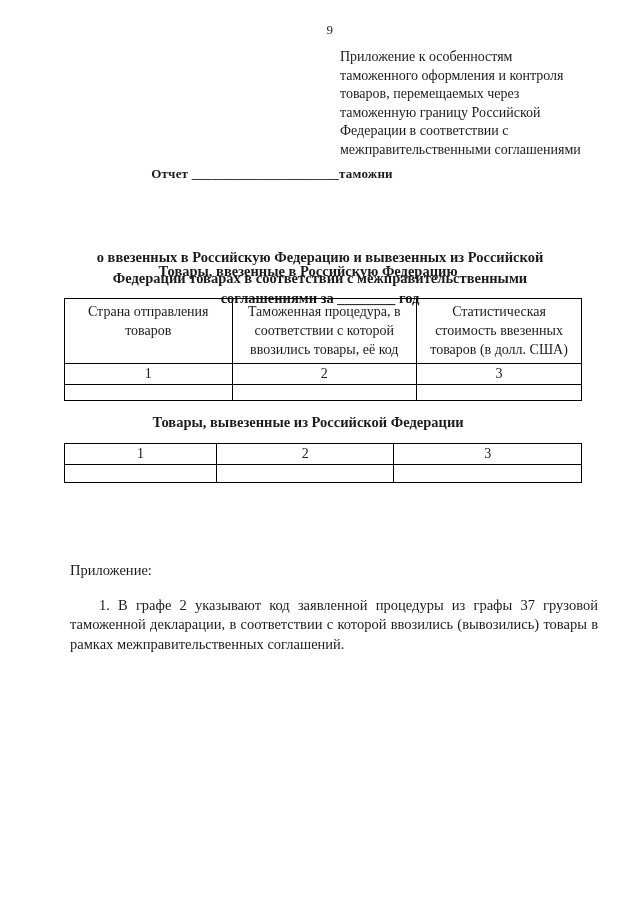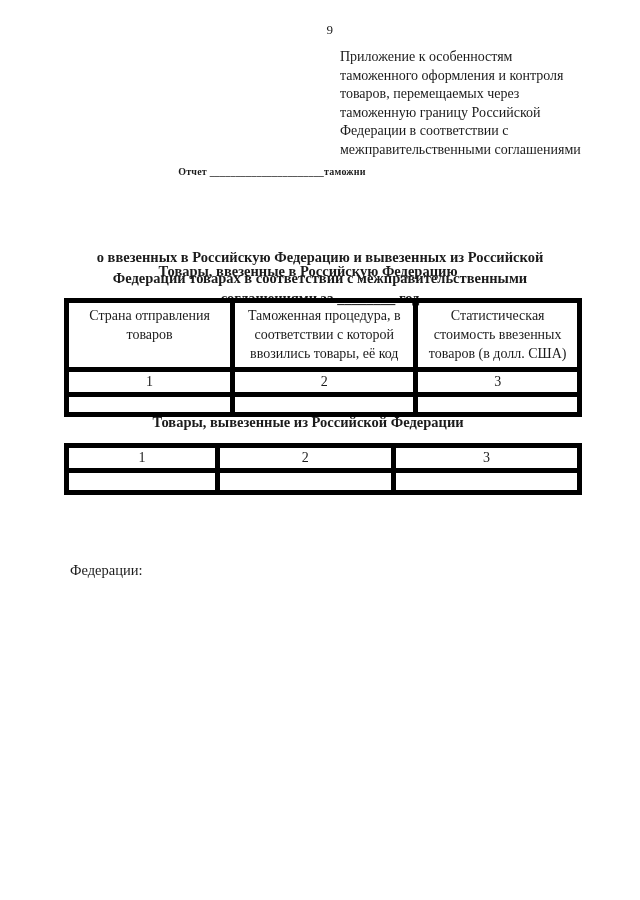--- a/index.html
+++ b/index.html
@@ -35,21 +35,21 @@
     white-space: pre-line;
     text-align: left;
   }
 
   .report-title-line {
     top: 166px;
     left: 0;
     width: 544px;
     text-align: center;
     font-weight: bold;
-    font-size: 10px;
+    font-size: 13px;
     letter-spacing: 0.2px;
   }
 
   .report-subtitle {
     top: 199px;
     left: 55px;
     width: 530px;
     text-align: center;
     font-weight: bold;
     font-size: 14.5px;
@@ -73,21 +73,21 @@
     left: 64px;
     width: 518px;
     border-collapse: collapse;
     table-layout: fixed;
     font-size: 14px;
   }
   table.form-table.imported { top: 298px; }
   table.form-table.exported { top: 443px; }
 
   .form-table td, .form-table th {
-    border: 5px solid #000000;
+    border: 1px solid #000000;
     font-weight: normal;
     text-align: center;
     vertical-align: top;
     padding: 2px 2px 0 2px;
     line-height: 19px;
     overflow: hidden;
   }
   .form-table th { white-space: pre-line; }
   .form-table tr.header-row    td, .form-table tr.header-row    th { height: 61px; padding-top: 3px; }
   .form-table tr.number-row    td { height: 18px; padding: 0; line-height: 20px; }
@@ -187,16 +187,17 @@
     <td>3</td>
   </tr>
   <tr class="empty-row">
     <td></td>
     <td></td>
     <td></td>
   </tr>
 </tbody>
   </table>
 
-<div class="abs notes-label">Федерации:</div>
+<div class="abs notes-label">Приложение:</div>
 
 <div class="abs notes-body">
+  <p>1. В графе 2 указывают код заявленной процедуры из графы 37 грузовой таможенной декларации, в соответствии с которой ввозились (вывозились) товары в рамках межправительственных соглашений.</p>
 </div>
 
 </body></html>

